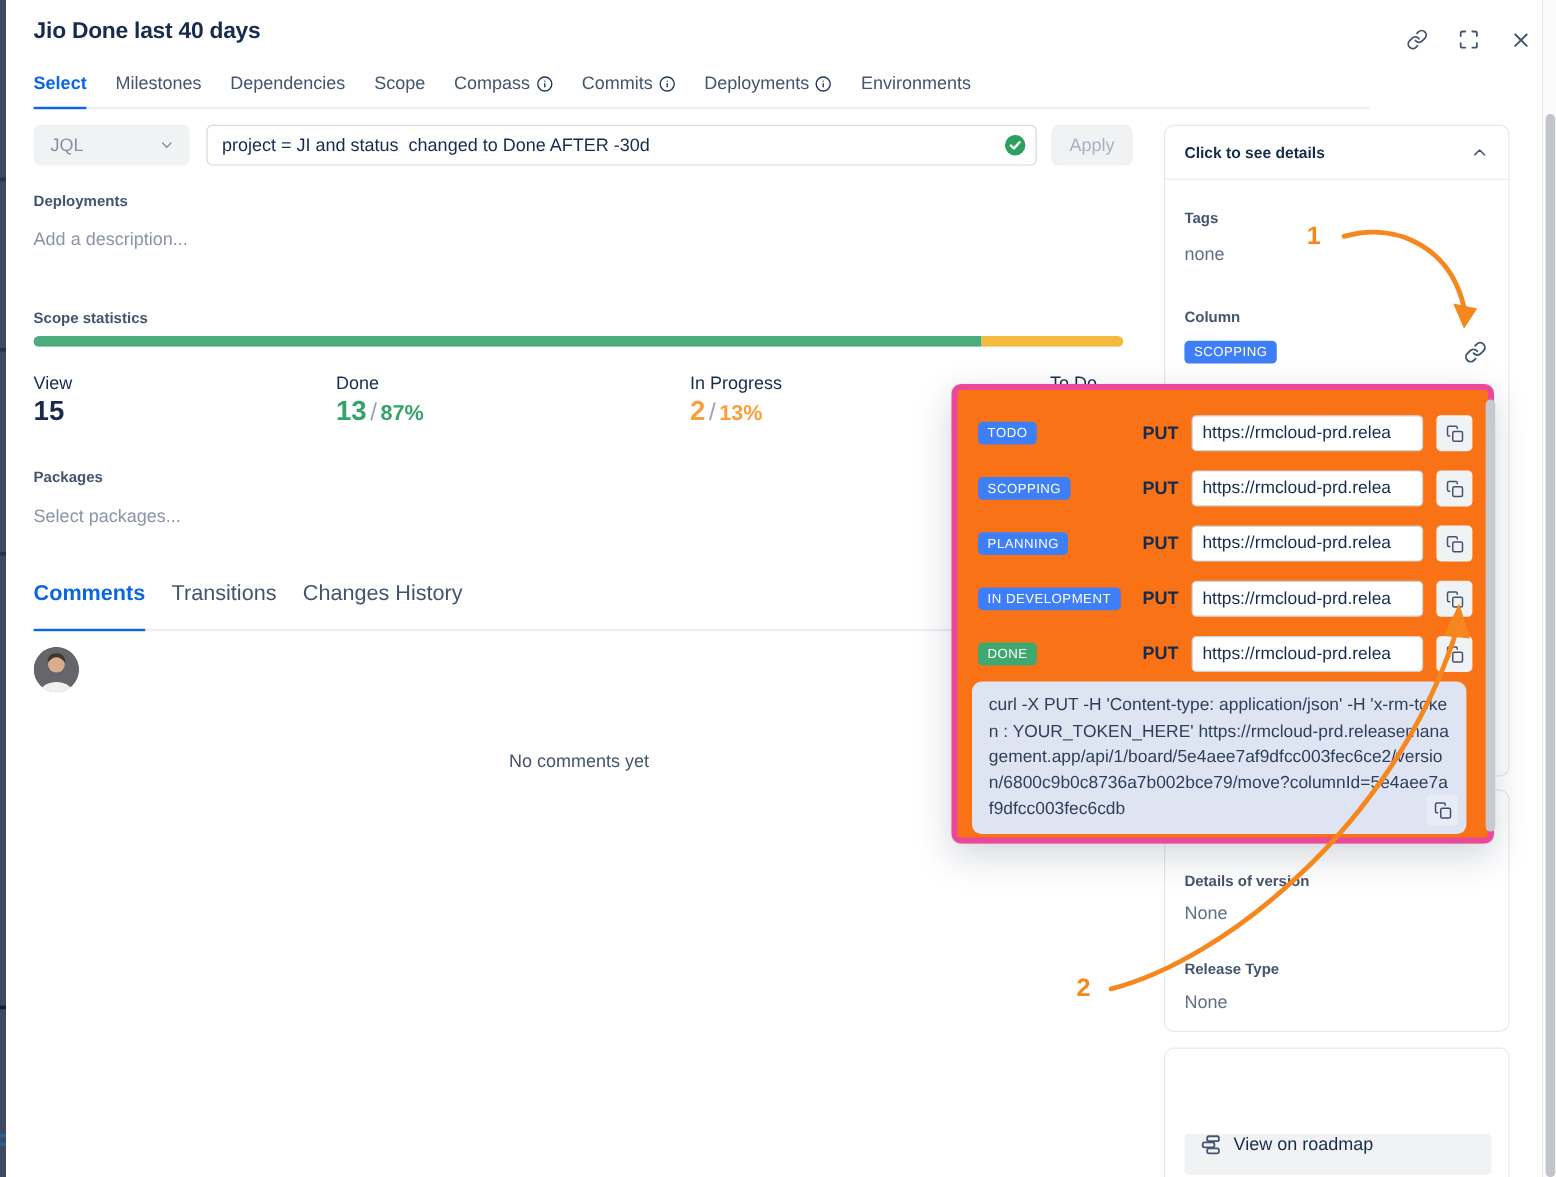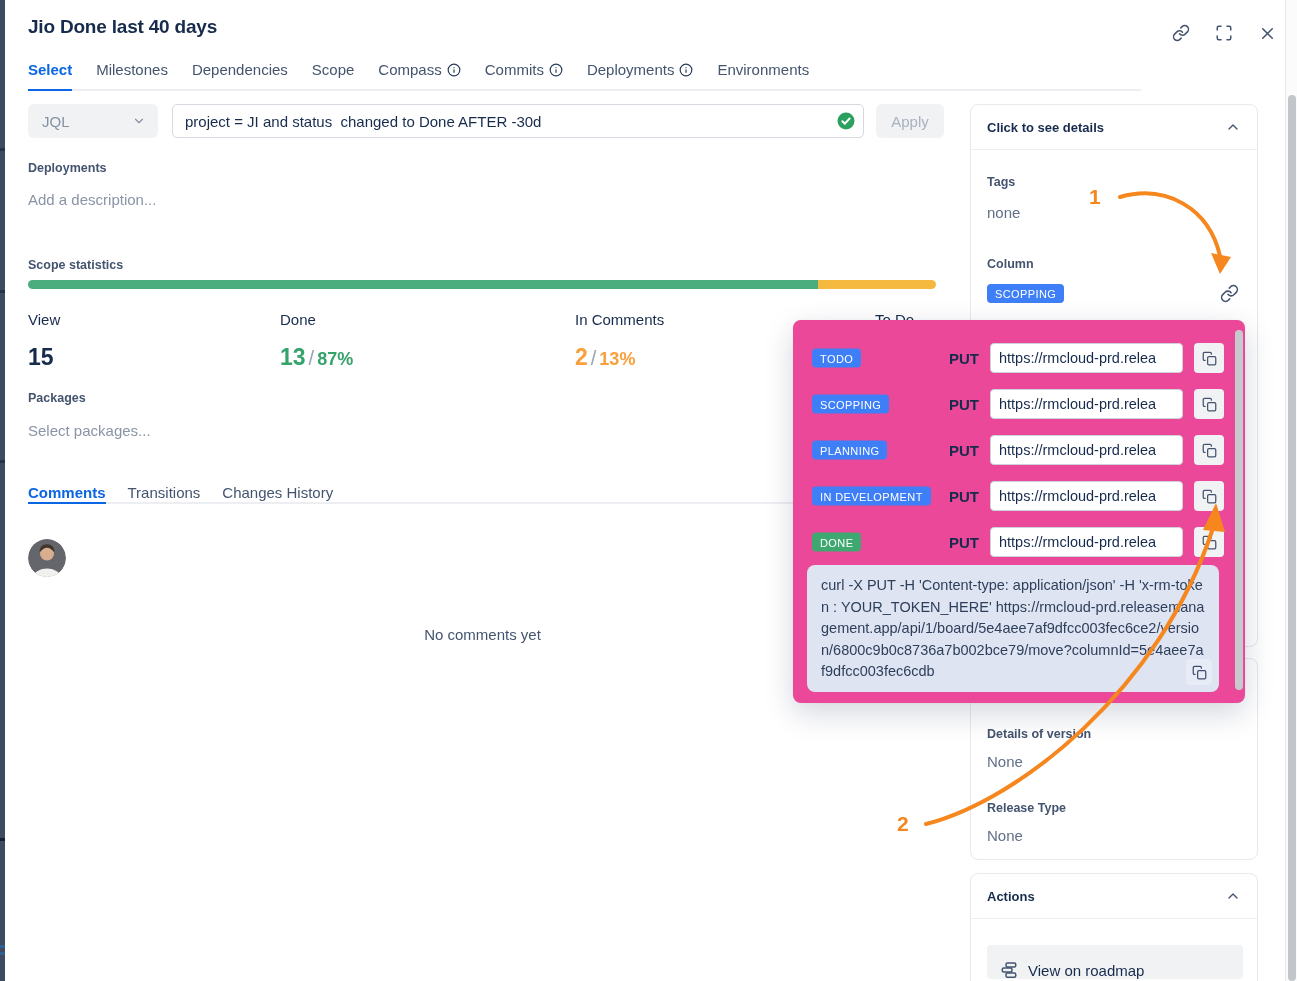--- a/index.html
+++ b/index.html
@@ -38,55 +38,55 @@
 
   .sec-label{position:absolute;left:28px;font-size:12.5px;font-weight:700;color:var(--muted)}
   .placeholder-text{position:absolute;left:28px;font-size:15px;color:#8A94A6}
 
   
   .progress{position:absolute;left:28px;top:280px;width:908px;height:9px;border-radius:5px;overflow:hidden;display:flex}
   .seg-green{background:var(--pgreen)}
   .seg-amber{flex:1;background:var(--pamber)}
   .stat{position:absolute;top:311px}
   .stat .lbl{font-size:15px;color:var(--title)}
-  .stat .val{margin-top:16px;font-size:23px;font-weight:700;color:var(--title)}
+  .stat .val{margin-top:1px;font-size:23px;font-weight:700;color:var(--title)}
   .stat .big{font-size:23px;font-weight:700}
   .stat .sep{font-size:20px;font-weight:400;color:#9AA3B3;padding:0 3px}
   .stat .pct{font-size:18px;font-weight:700}
   .stat.done .big,.stat.done .pct{color:var(--dgreen)}
   .stat.inprog .big,.stat.inprog .pct{color:var(--iorange)}
 
   
   .ctabs{position:absolute;left:28px;top:484px;width:909px;display:flex;gap:22px;border-bottom:2px solid var(--line)}
-  .ctab{font-size:15px;font-weight:500;color:var(--muted);padding-bottom:1px;cursor:pointer}
+  .ctab{font-size:18px;font-weight:500;color:var(--muted);padding-bottom:19px;cursor:pointer}
   .ctab.active{color:var(--accent);font-weight:600;border-bottom:2.5px solid var(--accent);margin-bottom:-2px}
   .avatar{position:absolute;left:28px;top:539px;width:38px;height:38px;border-radius:50%;overflow:hidden}
   .comment-input{position:absolute;left:78px;top:539px;width:859px;height:44px;border:1px solid #D7DBE2;border-radius:3px;font-size:15px;padding:0 20px;color:var(--title);font-family:inherit}
   .comment-input::placeholder,.jql-input::placeholder{color:#8A94A6}
   .no-comments{position:absolute;left:28px;top:626px;width:909px;text-align:center;font-size:15px;color:var(--muted)}
 
   
   .card{position:absolute;left:970px;width:288px;background:#fff;border:1px solid #E7E9ED;border-radius:8px}
   .card-header{height:45px;display:flex;align-items:center;justify-content:space-between;padding:0 16px;border-bottom:1px solid var(--line)}
   .card-header .h{font-size:13px;font-weight:700;color:var(--title)}
   .chev-btn{background:none;border:0;padding:0;color:var(--muted);width:16px;height:16px;cursor:pointer}
   #card-details{top:104px;height:543px}
   #card-version{top:658px;height:202px}
   #card-actions{top:873px;height:160px}
   .side-label{position:absolute;left:16px;font-size:12.5px;font-weight:700;color:var(--muted)}
   .side-value{position:absolute;left:16px;font-size:15px;color:#626F86}
   .badge{display:inline-block;font-size:11px;font-weight:400;letter-spacing:.4px;color:#fff;background:var(--bblue);padding:4px 8px 3px;border-radius:4px;white-space:nowrap}
   .badge.green{background:var(--bgreen)}
   .col-badge{position:absolute;left:16px;top:179px}
   .col-link{position:absolute;right:18px;top:179px;width:19px;height:19px;color:var(--muted);background:none;border:0;padding:0;cursor:pointer}
-  .roadmap-btn{position:absolute;left:16px;top:71px;width:256px;height:34px;background:#F1F2F4;border:0;border-radius:4px;display:flex;align-items:flex-end;gap:10px;padding-left:13px;font-size:15px;color:var(--title);cursor:pointer;font-family:inherit}
+  .roadmap-btn{position:absolute;left:16px;top:71px;width:256px;height:34px;background:#F1F2F4;border:0;border-radius:4px;display:flex;align-items:flex-start;gap:10px;padding-left:13px;font-size:15px;color:var(--title);cursor:pointer;font-family:inherit}
   .roadmap-btn .ric{width:18px;height:18px;color:var(--muted)}
 
   
-  .popup{position:absolute;left:793px;top:320px;width:452px;height:383px;background:#ec4899;border:2px solid #ec4899;border-radius:8px;box-shadow:0 10px 30px rgba(9,30,66,.18),0 0 1px rgba(9,30,66,.12);z-index:10;padding-top:13px}
+  .popup{position:absolute;left:793px;top:320px;width:452px;height:383px;background:#f97316;border:5px solid #ec4899;border-radius:8px;box-shadow:0 10px 30px rgba(9,30,66,.18),0 0 1px rgba(9,30,66,.12);z-index:10;padding-top:13px}
   .ep-row{position:relative;height:46px}
   .ep-row .badge{position:absolute;left:17px;top:50%;transform:translateY(-50%)}
   .ep-row .method{position:absolute;left:154px;top:50%;transform:translateY(-50%);font-size:15px;font-weight:700;color:var(--title)}
   .ep-input{position:absolute;left:195px;top:8px;width:193px;height:30px;border:1px solid #CDD2DA;border-radius:4px;font-size:14.5px;color:var(--title);padding:0 8px;background:#fff;font-family:inherit}
   .copy-btn{position:absolute;left:399px;top:8px;width:30px;height:30px;background:#F1F2F4;border:0;border-radius:4px;display:flex;align-items:center;justify-content:center;color:var(--muted);cursor:pointer}
   .curl-box{position:absolute;left:12px;top:243px;width:412px;height:127px;background:#DEE4F1;border-radius:8px;padding:10px 14px;font-size:14.5px;line-height:21.6px;color:#2E3F5C;word-break:break-all;overflow:hidden}
   .curl-copy{position:absolute;right:7px;bottom:7px;width:26px;height:26px;background:#E8ECF6;border:0;border-radius:4px;display:flex;align-items:center;justify-content:center;color:#3F4F6E;cursor:pointer}
   .popup-scroll{position:absolute;left:440px;top:8px;width:8px;height:360px;background:#C6C9CE;border-radius:4px;cursor:pointer}
 
   
@@ -208,21 +208,21 @@
 
   <div class="stat" style="left:28px">
     <div class="lbl">View</div>
     <div class="val">15</div>
   </div>
   <div class="stat done" style="left:280px">
     <div class="lbl">Done</div>
     <div class="val"><span class="big">13</span><span class="sep">/</span><span class="pct">87%</span></div>
   </div>
   <div class="stat inprog" style="left:575px">
-    <div class="lbl">In Comments</div>
+    <div class="lbl">In Progress</div>
     <div class="val"><span class="big">2</span><span class="sep">/</span><span class="pct">13%</span></div>
   </div>
   <div class="stat" style="left:875px">
     <div class="lbl">To Do</div>
   </div>
 
   <div class="sec-label" style="top:391px">Packages</div>
   <div class="placeholder-text" style="top:422px">Select packages...</div>
 
   <nav class="ctabs">
@@ -263,28 +263,20 @@
   </section>
 
   <section class="card" id="card-version">
     <div class="side-label" style="top:68px">Details of version</div>
     <div class="side-value" style="top:94px">None</div>
     <div class="side-label" style="top:142px">Release Type</div>
     <div class="side-value" style="top:168px">None</div>
   </section>
 
   <section class="card" id="card-actions">
-    <div class="card-header">
-      <span class="h">Actions</span>
-      <button class="chev-btn">
-        <svg class="sicon" viewBox="0 0 24 24" width="16" height="16">
-            <polyline points="18 15 12 9 6 15"></polyline>
-          </svg>
-      </button>
-    </div>
     <button class="roadmap-btn">
       <span class="ric">
         <svg class="sicon" viewBox="0 0 24 24" width="18" height="18">
             <rect x="8" y="2.5" width="13" height="5.5" rx="2"></rect>
             <rect x="3" y="9.3" width="13" height="5.5" rx="2"></rect>
             <rect x="8" y="16" width="13" height="5.5" rx="2"></rect>
           </svg>
       </span>
       <span>View on roadmap</span>
     </button>

